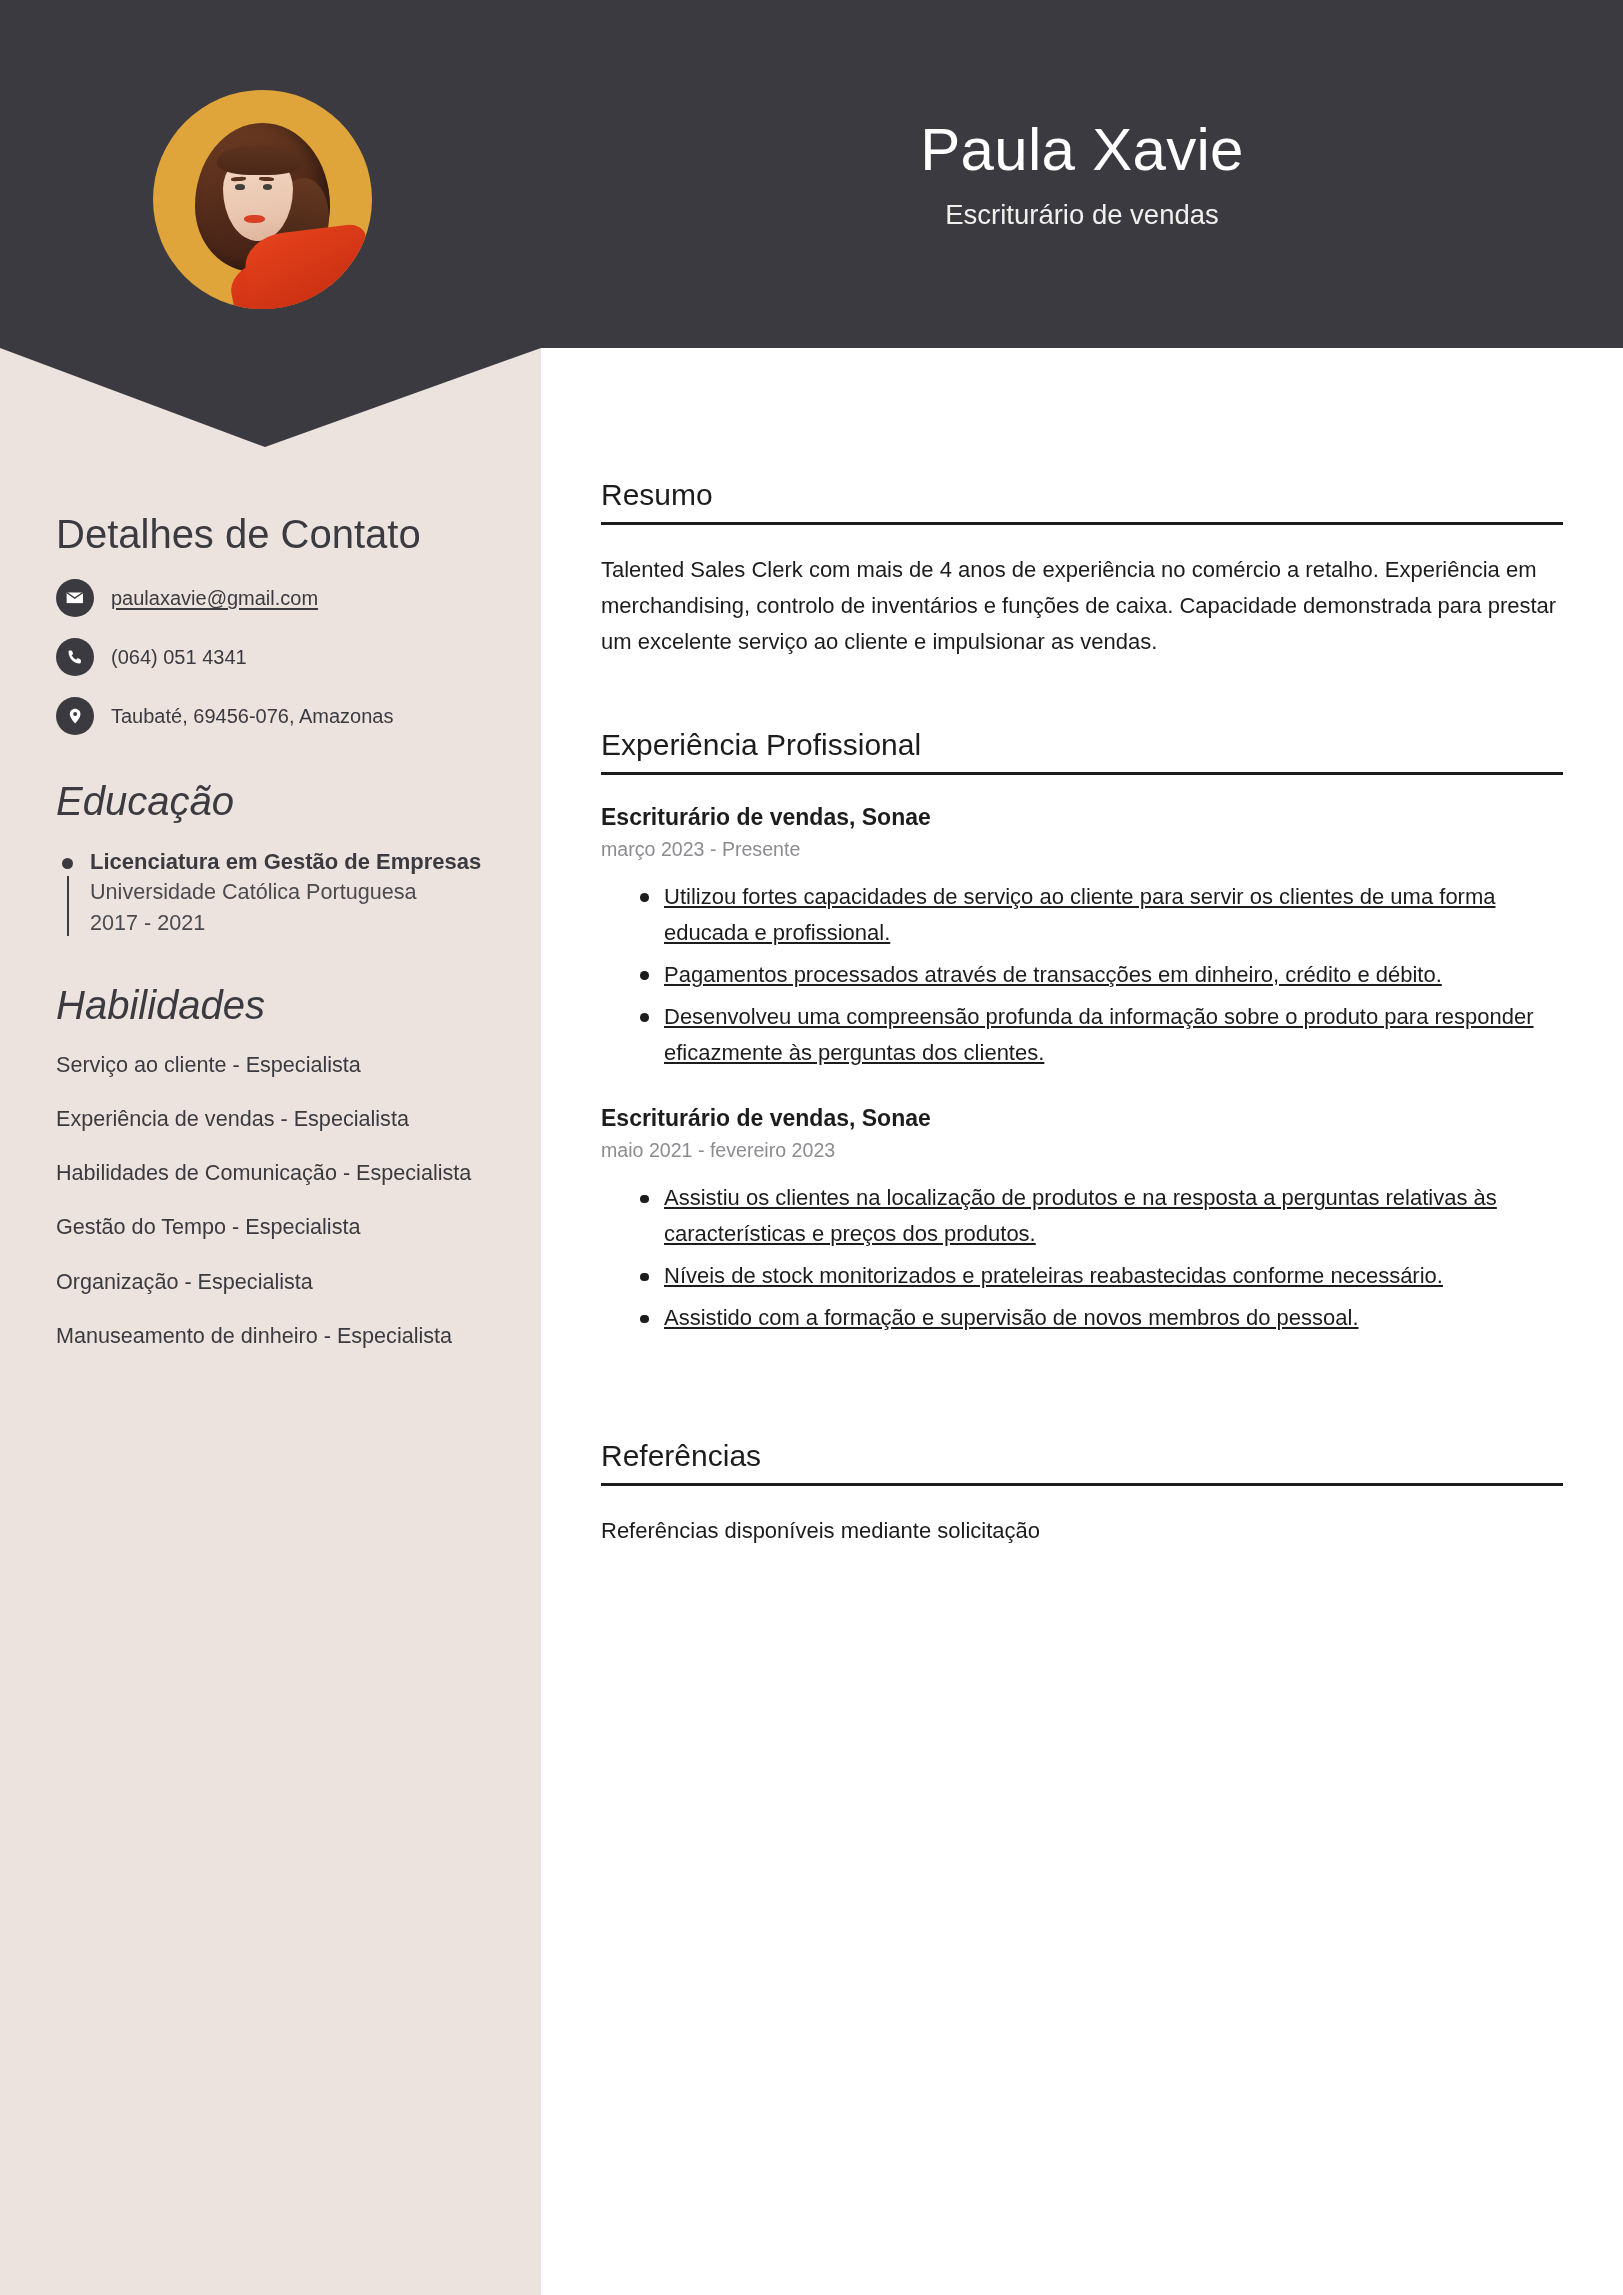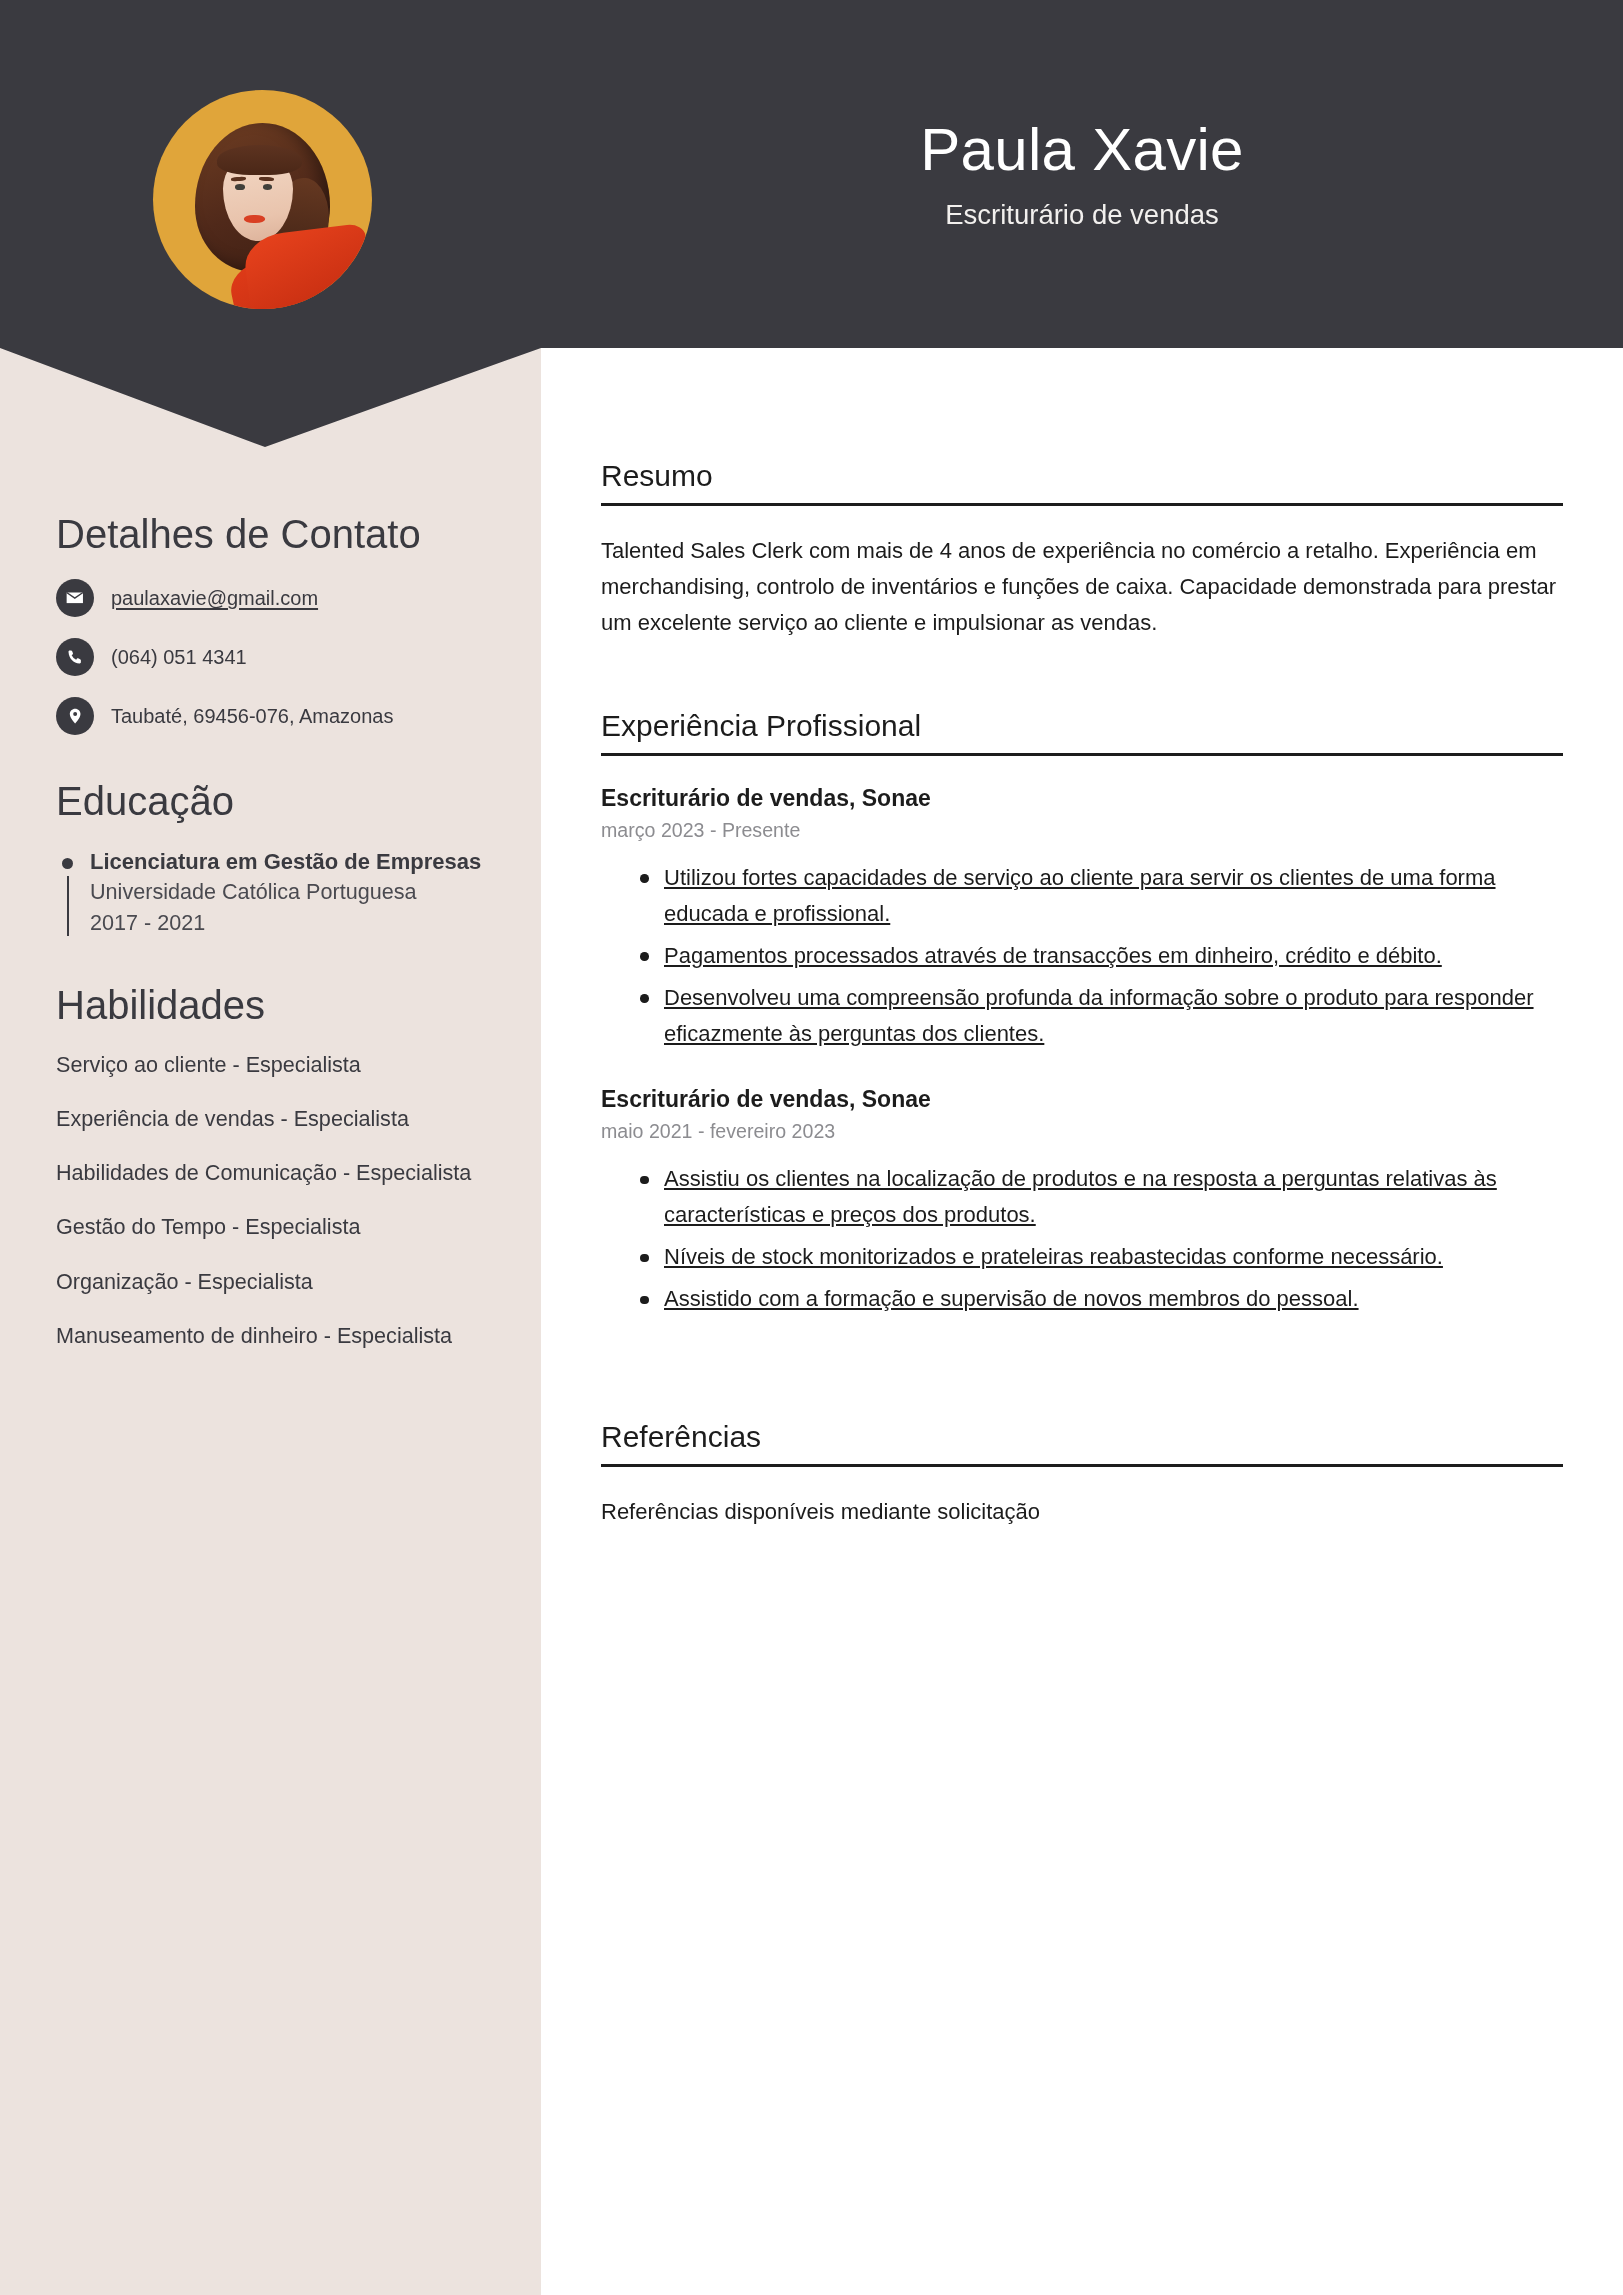--- a/index.html
+++ b/index.html
@@ -201,21 +201,21 @@
     box-sizing: border-box;
     color: #3a3a40;
   }
   .side-heading {
     font-size: 40px;
     font-weight: 400;
     color: #3a3a40;
     margin: 0 0 22px 0;
     line-height: 1.15;
   }
-  .side-heading.gap-top { margin-top: 43px; }
+  .side-heading.gap-top { margin-top: 43px; font-style: italic; }
 
   .contact-row {
     display: flex;
     align-items: center;
     gap: 17px;
     margin-bottom: 21px;
   }
   .contact-icon {
     flex: 0 0 auto;
     width: 38px;
@@ -288,21 +288,21 @@
     font-size: 21.6px;
     color: #3a3a40;
     line-height: 1.42;
     margin: 0 0 23.6px 0;
   }
 
   
   .main {
     position: absolute;
     left: 541px;
-    top: 329px;
+    top: 348px;
     width: 1082px;
     z-index: 6;
     padding: 130px 60px 0 60px;
     box-sizing: border-box;
   }
   .main-heading {
     font-size: 30px;
     font-weight: 400;
     color: #1c1c1c;
     margin: 0 0 9.2px 0;

